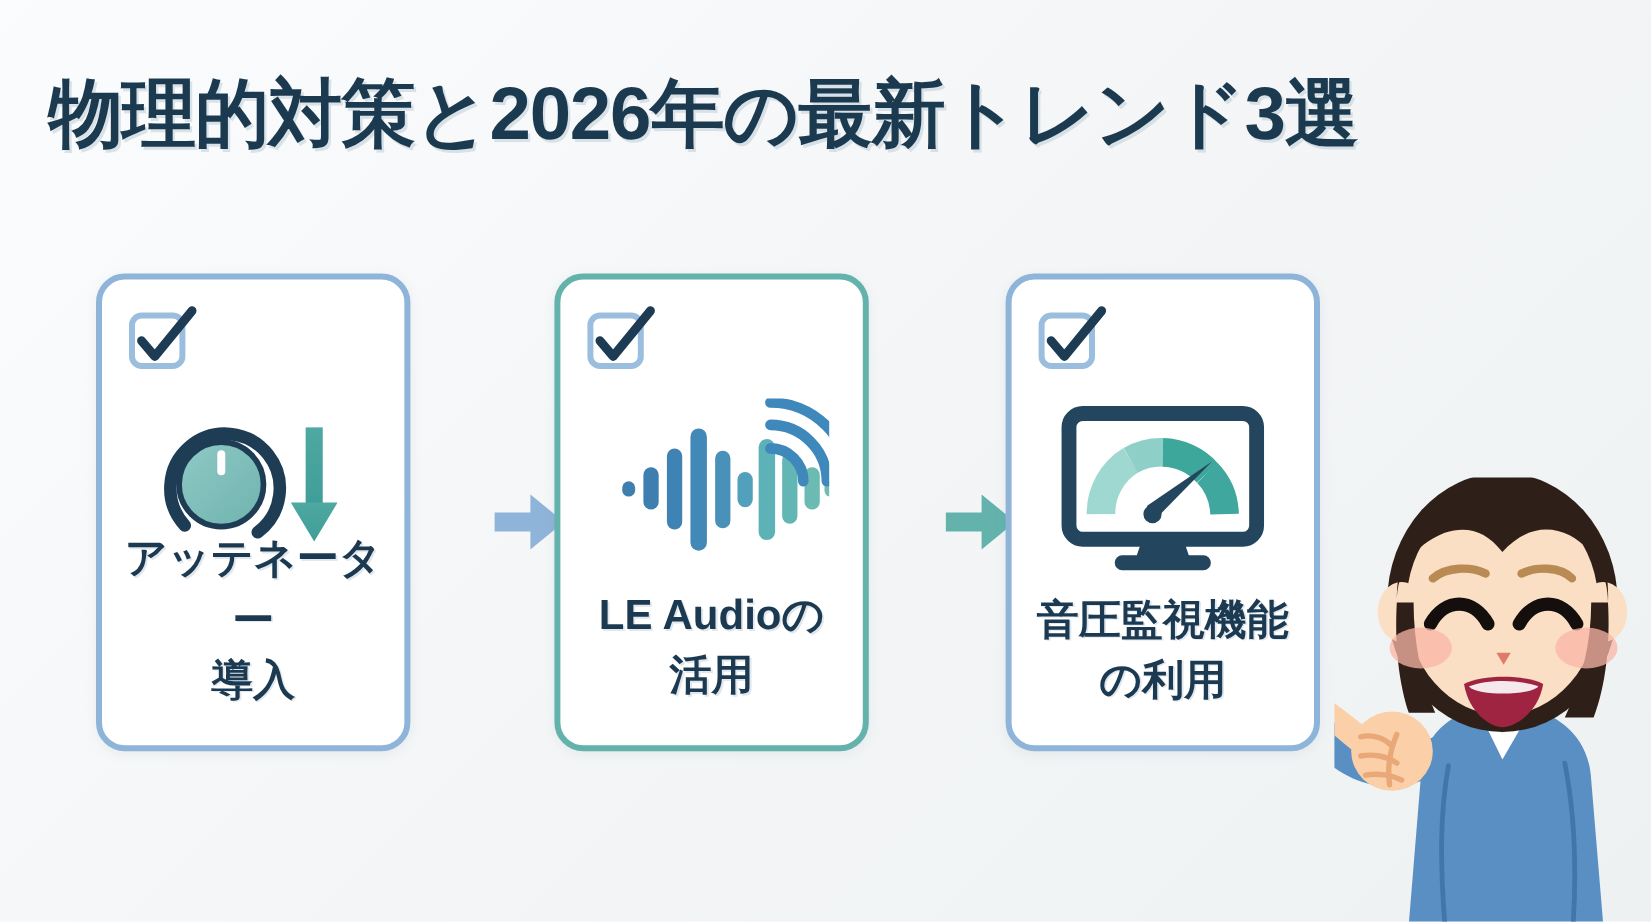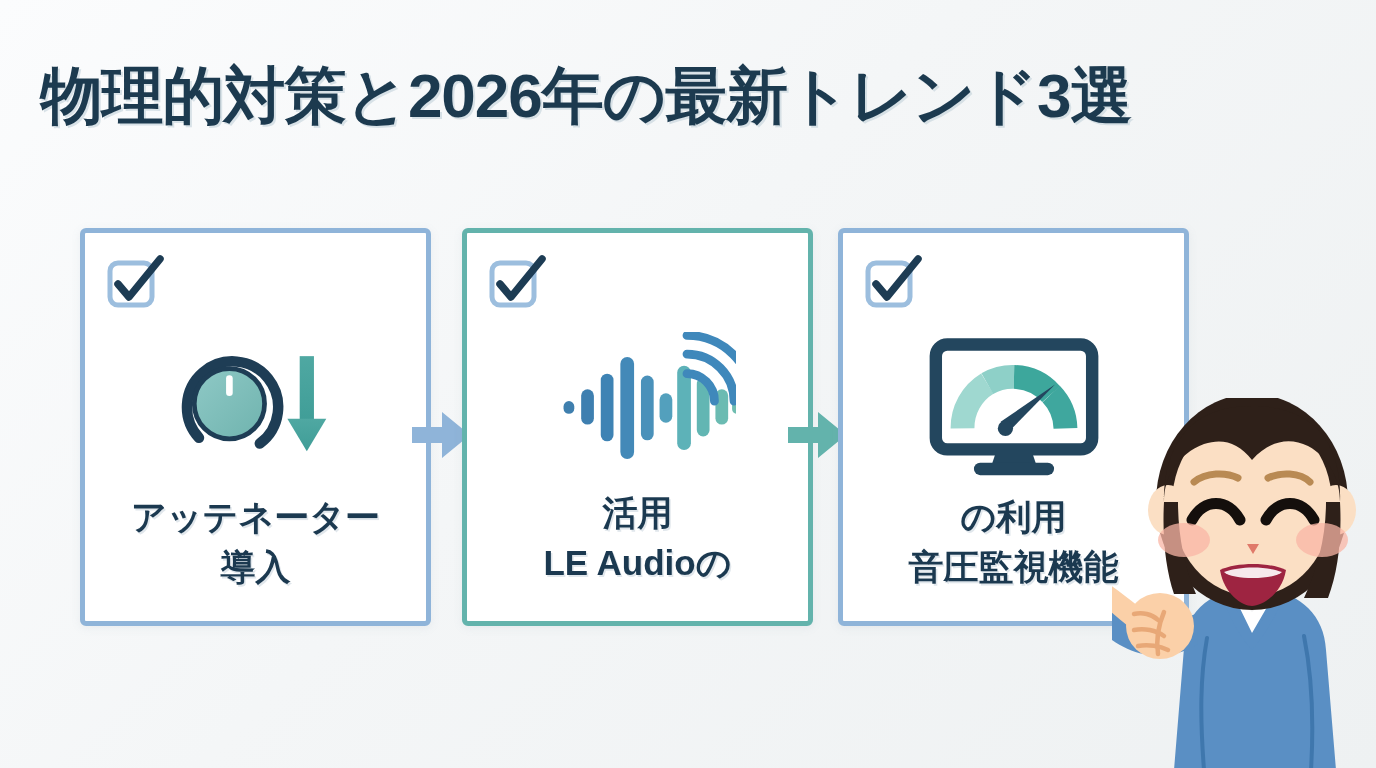--- a/index.html
+++ b/index.html
@@ -33,24 +33,24 @@
     color: #1c3a4f;
     text-shadow: 2px 2px 0 rgba(190,205,215,0.55);
     white-space: nowrap;
     line-height: 1.1;
   }
 
   
   .card {
     position: absolute;
     top: 228px;
-    width: 351px;
+    width: 262px;
     height: 398px;
     background: #ffffff;
-    border-radius: 6px;
+    border-radius: 24px;
     border: 5px solid #8fb4d9;
     box-sizing: border-box;
     box-shadow: 0 2px 10px rgba(120,140,160,0.10);
   }
   #card-1 { left: 80px;  border-color: #8fb4d9; }
   #card-2 { left: 462px; border-color: #63b3ac; }
   #card-3 { left: 838px; border-color: #8fb4d9; }
 
   .checkbox-wrap {
     position: absolute;
@@ -184,22 +184,22 @@
 
         <g fill="none" stroke="#3f88bb" stroke-width="9" stroke-linecap="round">
           <path d="M150 42 A 28 28 0 0 1 178 70"></path>
           <path d="M150 22 A 48 48 0 0 1 198 70"></path>
           <path d="M150 3  A 67 67 0 0 1 217 70"></path>
         </g>
       </svg>
     </div>
 
     <div class="card-label">
+      <div>LE Audioの</div>
       <div>活用</div>
-      <div>LE Audioの</div>
     </div>
   </div>
 
   <div class="flow-arrow" id="arrow-2">
     <svg viewBox="0 0 60 54" width="60" height="54" aria-hidden="true">
       <path d="M0 19 L30 19 L30 4 L58 27 L30 50 L30 35 L0 35 Z" fill="#63b3ac"></path>
     </svg>
   </div>
 
   <div class="card" id="card-3">
@@ -222,22 +222,22 @@
         <path d="M62 51 A 54 54 0 0 1 90 44" fill="none" stroke="#8ed0c8" stroke-width="25" stroke-linecap="butt"></path>
         <path d="M90 44 A 54 54 0 0 1 129 62" fill="none" stroke="#3da79c" stroke-width="25" stroke-linecap="butt"></path>
         <path d="M129 62 A 54 54 0 0 1 144 98" fill="none" stroke="#3fa79e" stroke-width="25" stroke-linecap="butt"></path>
 
         <path d="M84 102 L76 91 L133 52 Z" fill="#23465e"></path>
         <circle cx="81" cy="98" r="8" fill="#23465e"></circle>
       </svg>
     </div>
 
     <div class="card-label">
+      <div>音圧監視機能</div>
       <div>の利用</div>
-      <div>音圧監視機能</div>
     </div>
   </div>
 
   <div id="character">
     <svg viewBox="0 0 270 372" width="270" height="372" aria-hidden="true">
 
       <path d="M72 250
                C 72 210, 105 190, 140 190
                C 178 190, 212 210, 214 252
                L 224 372

